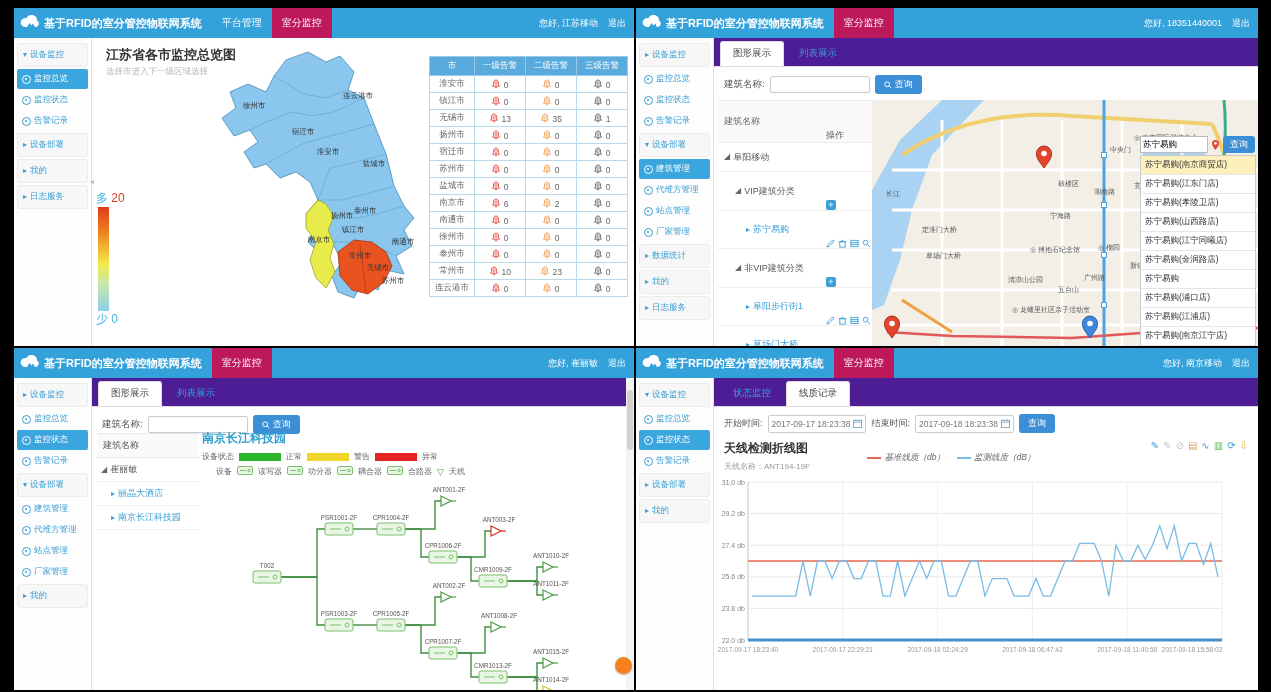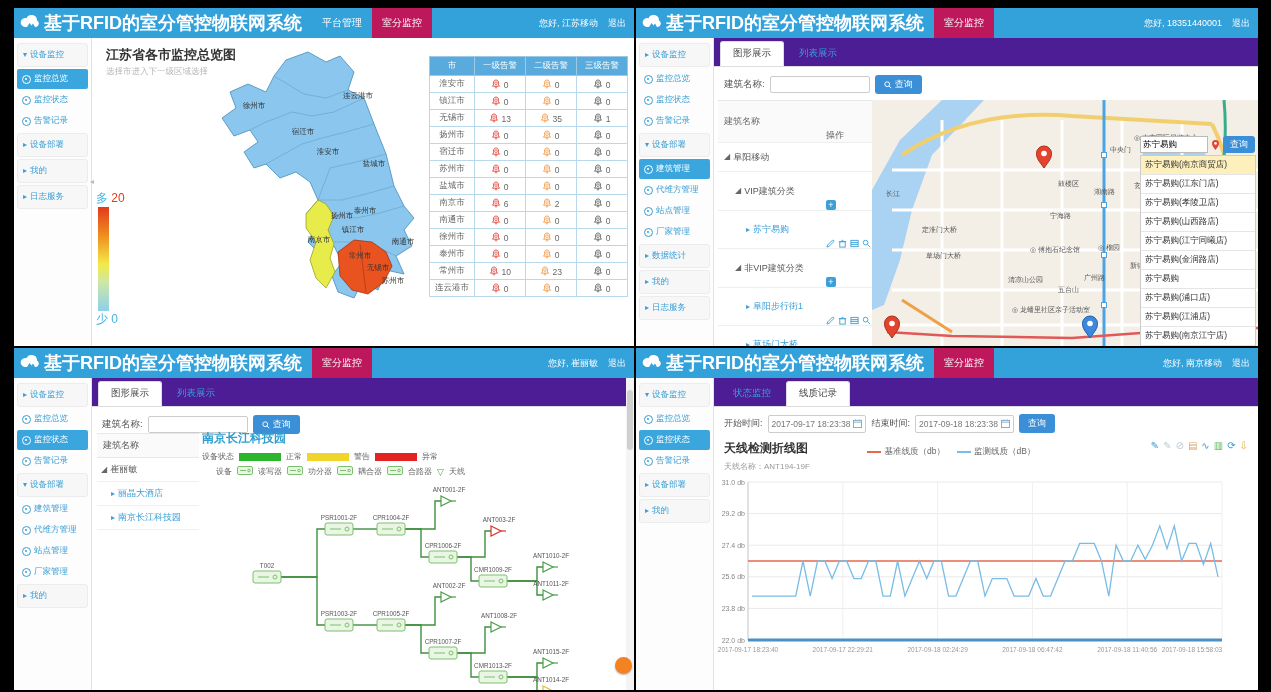--- a/index.html
+++ b/index.html
@@ -4,21 +4,21 @@
 <style>
   html,body{margin:0;padding:0;background:#000;}
   .canvas{position:relative;width:1271px;height:692px;background:#000;overflow:hidden;
           font-family:"Liberation Sans","DejaVu Sans",sans-serif;}
   .quadrant{position:absolute;background:#fff;overflow:hidden;}
   #q1{left:14px;top:8px;width:620px;height:338px;}
   #q2{left:636px;top:8px;width:622px;height:338px;}
   #q3{left:14px;top:348px;width:620px;height:342px;}
   #q4{left:636px;top:348px;width:622px;height:342px;}
   .qheader{position:absolute;top:0;left:0;right:0;height:30px;background:#33a1da;display:flex;align-items:center;color:#fff;z-index:6;padding-left:6px;}
-  .app-title{font-size:18px;font-weight:bold;margin:0 10px 0 4px;white-space:nowrap;}
+  .app-title{font-size:11px;font-weight:bold;margin:0 10px 0 4px;white-space:nowrap;}
   .nav-tabs{display:flex;height:30px;}
   .nav-tab{font-size:10px;padding:0 10px;line-height:30px;cursor:pointer;white-space:nowrap;}
   .nav-tab.active{background:#be185d;font-family:Liberation Serif, serif;}
   .user-area{margin-left:auto;font-size:9px;display:flex;gap:10px;padding-right:8px;align-items:center;white-space:nowrap;}
   .user-area a{color:#fff;text-decoration:none;cursor:pointer;}
   .sidebar{position:absolute;left:0;top:30px;bottom:0;width:78px;background:#fdfdfd;border-right:1px solid #e3e3e3;padding-top:3px;box-sizing:border-box;z-index:5;}
   .side-group{margin:2px 3px;padding:5px 5px;background:#f7f7f7;border:1px solid #ececec;border-radius:3px;color:#399fd6;font-size:8.5px;display:flex;align-items:center;gap:3px;cursor:pointer;white-space:nowrap;}
   .side-item{margin:1px 3px;padding:4px 5px;color:#399fd6;font-size:8.5px;display:flex;align-items:center;gap:3px;cursor:pointer;border-radius:2px;white-space:nowrap;}
   .side-item.active{background:#3ba6de;color:#fff;}
   .tri{font-size:8px;line-height:1;}
@@ -67,21 +67,21 @@
   .lg-bar{width:42px;height:8px;display:inline-block;}
   .fab{position:absolute;right:2px;bottom:16px;width:17px;height:17px;border-radius:50%;background:#f58220;box-shadow:0 1px 2px rgba(0,0,0,.3);cursor:pointer;z-index:7;}
   .vscroll{position:absolute;right:0;top:30px;bottom:0;width:8px;background:#f4f4f4;z-index:6;}
   .vscroll .thumb{position:absolute;top:12px;left:1px;width:6px;height:60px;background:#d0d0d0;border-radius:3px;}
   
   .ctl-row{padding:7px 10px 5px;font-size:9px;color:#555;display:flex;align-items:center;gap:5px;}
   .date-box{display:inline-flex;align-items:center;gap:3px;border:1px solid #ccc;border-radius:2px;height:16px;padding:0 3px;color:#777;font-size:8.5px;cursor:pointer;}
   .chart-head{display:flex;align-items:flex-start;padding:2px 10px 0;}
   .chart-title{font-size:12px;font-weight:bold;color:#333;}
   .chart-sub{font-size:8px;color:#999;margin-top:4px;}
-  .chart-legend{font-size:8.5px;color:#666;margin:6px auto 0;display:flex;gap:12px;}
+  .chart-legend{font-size:8.5px;color:#666;margin:12px auto 0;display:flex;gap:12px;font-style:italic;}
   .lg-line{display:inline-block;width:14px;height:2px;vertical-align:middle;margin-right:3px;}
   .toolbox{margin-left:auto;display:flex;gap:4px;font-size:10px;cursor:pointer;}
   .toolbox span{cursor:pointer;}
   svg text{font-family:"Liberation Sans","DejaVu Sans",sans-serif;}
 </style>
 </head>
 <body>
 
 <div class="canvas">
 

